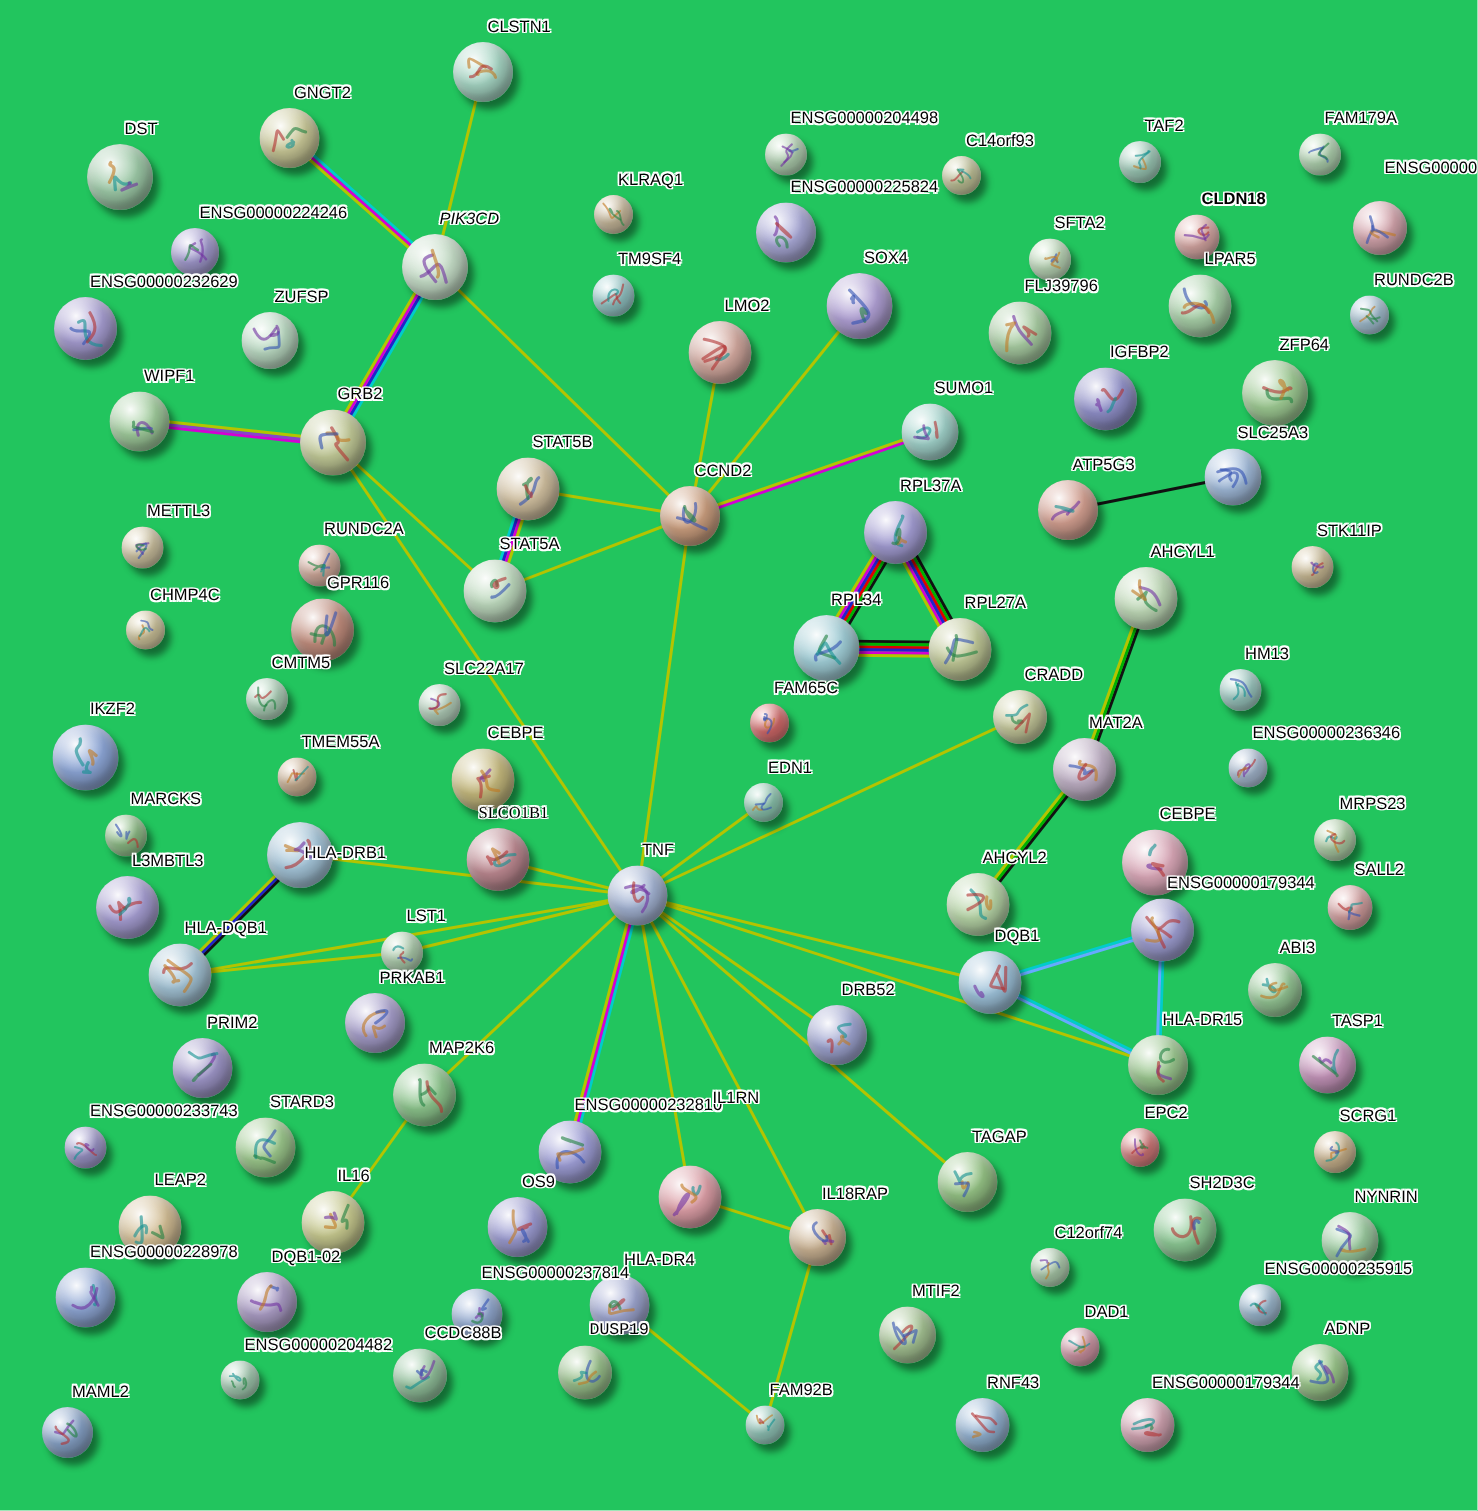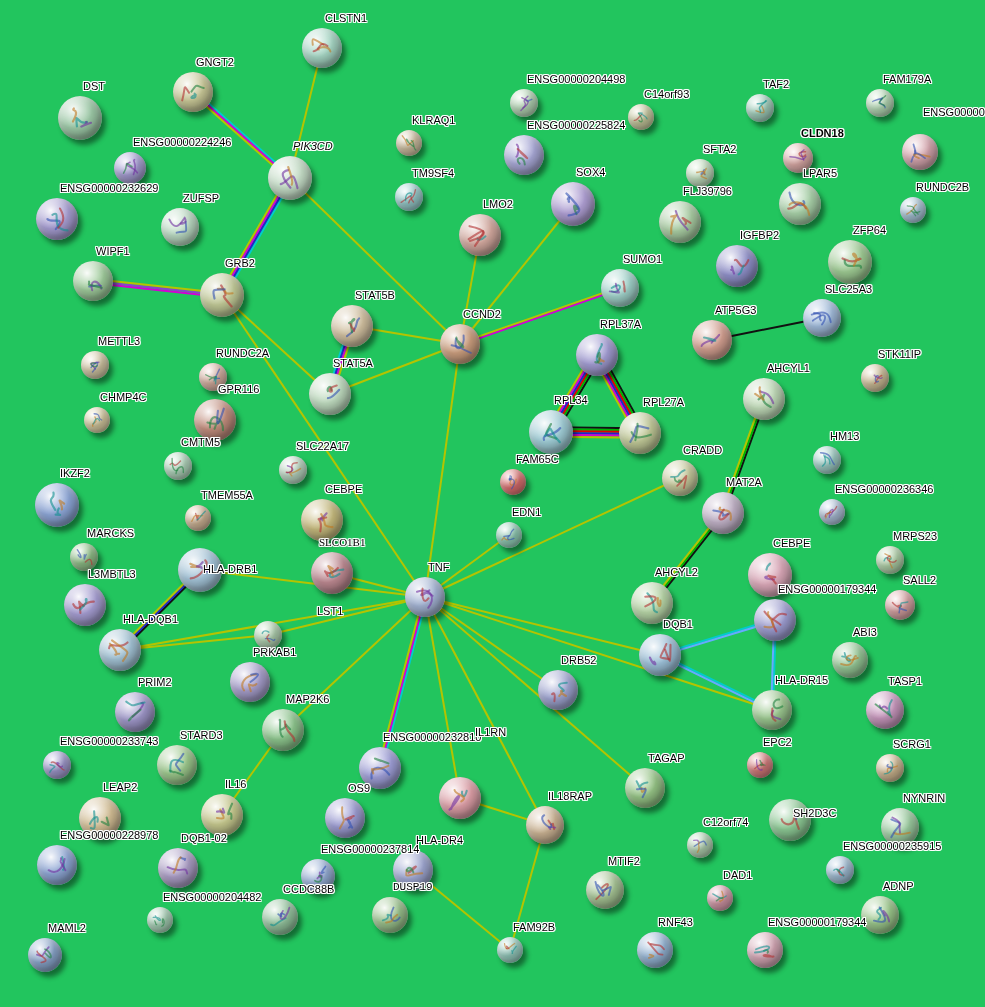--- a/index.html
+++ b/index.html
@@ -709,21 +709,21 @@
       </svg>
     </div>
     <div class="node-label" style="left: 123px; top: 614px;">HLA-DQB1</div>
     <div class="node" style="left: 254px; top: 621px; height: 28px; width: 28px; background: radial-gradient(circle at 35% 30%, rgba(255, 255, 255, 0.95), rgba(255, 255, 255, 0) 45%), radial-gradient(circle at 42% 38%, rgb(182, 216, 182) 55%, rgb(113, 134, 113) 100%);">
       <svg viewBox="0 0 100 100">
         <path d="M 33 38 C 26 58, 28 24, 53 40" stroke="#109090" stroke-width="5" fill="none" opacity="0.6" stroke-linecap="round"></path>
         <path d="M 41 63 C 66 57, 70 78, 74 66" stroke="#3050b0" stroke-width="5" fill="none" opacity="0.6" stroke-linecap="round"></path>
         <path d="M 53 49 C 54 55, 35 52, 56 74" stroke="#b03030" stroke-width="5" fill="none" opacity="0.6" stroke-linecap="round"></path>
       </svg>
     </div>
-    <div class="node-label" style="left: 271px; top: 606px; margin-left: 46px;">LST1</div>
+    <div class="node-label" style="left: 271px; top: 606px;">LST1</div>
     <div class="node" style="left: 832px; top: 642px; height: 36px; width: 36px; background: radial-gradient(circle at 35% 30%, rgba(255, 255, 255, 0.95), rgba(255, 255, 255, 0) 45%), radial-gradient(circle at 42% 38%, rgb(150, 200, 150) 55%, rgb(93, 124, 93) 100%);">
       <svg viewBox="0 0 100 100">
         <path d="M 35 30 C 43 74, 69 44, 28 40" stroke="#109090" stroke-width="5" fill="none" opacity="0.6" stroke-linecap="round"></path>
         <path d="M 72 44 C 32 61, 35 38, 52 37" stroke="#c07820" stroke-width="5" fill="none" opacity="0.6" stroke-linecap="round"></path>
         <path d="M 67 39 C 57 35, 65 76, 25 61" stroke="#c07820" stroke-width="5" fill="none" opacity="0.6" stroke-linecap="round"></path>
       </svg>
     </div>
     <div class="node-label" style="left: 853px; top: 627px;">ABI3</div>
     <div class="node" style="left: 639px; top: 634px; height: 42px; width: 42px; background: radial-gradient(circle at 35% 30%, rgba(255, 255, 255, 0.95), rgba(255, 255, 255, 0) 45%), radial-gradient(circle at 42% 38%, rgb(156, 192, 216) 55%, rgb(97, 119, 134) 100%);">
       <svg viewBox="0 0 100 100">
@@ -869,21 +869,21 @@
       </svg>
     </div>
     <div class="node-label" style="left: 548px; top: 791px;">IL18RAP</div>
     <div class="node" style="left: 769px; top: 799px; height: 42px; width: 42px; background: radial-gradient(circle at 35% 30%, rgba(255, 255, 255, 0.95), rgba(255, 255, 255, 0) 45%), radial-gradient(circle at 42% 38%, rgb(140, 200, 148) 55%, rgb(87, 124, 92) 100%);">
       <svg viewBox="0 0 100 100">
         <path d="M 59 29 C 66 71, 33 64, 30 48" stroke="#b03030" stroke-width="5" fill="none" opacity="0.6" stroke-linecap="round"></path>
         <path d="M 71 71 C 68 64, 52 24, 74 32" stroke="#b03030" stroke-width="5" fill="none" opacity="0.6" stroke-linecap="round"></path>
         <path d="M 65 48 C 62 38, 68 31, 72 38" stroke="#3050b0" stroke-width="5" fill="none" opacity="0.6" stroke-linecap="round"></path>
       </svg>
     </div>
-    <div class="node-label" style="left: 793px; top: 784px; margin-top: 24px;">SH2D3C</div>
+    <div class="node-label" style="left: 793px; top: 784px;">SH2D3C</div>
     <div class="node" style="left: 881px; top: 808px; height: 38px; width: 38px; background: radial-gradient(circle at 35% 30%, rgba(255, 255, 255, 0.95), rgba(255, 255, 255, 0) 45%), radial-gradient(circle at 42% 38%, rgb(156, 204, 160) 55%, rgb(97, 126, 99) 100%);">
       <svg viewBox="0 0 100 100">
         <path d="M 76 65 C 30 76, 27 59, 43 69" stroke="#c07820" stroke-width="5" fill="none" opacity="0.6" stroke-linecap="round"></path>
         <path d="M 27 30 C 70 46, 46 36, 27 77" stroke="#3050b0" stroke-width="5" fill="none" opacity="0.6" stroke-linecap="round"></path>
         <path d="M 50 65 C 45 39, 59 40, 30 25" stroke="#7030a0" stroke-width="5" fill="none" opacity="0.6" stroke-linecap="round"></path>
       </svg>
     </div>
     <div class="node-label" style="left: 903px; top: 793px;">NYNRIN</div>
     <div class="node" style="left: 687px; top: 832px; height: 26px; width: 26px; background: radial-gradient(circle at 35% 30%, rgba(255, 255, 255, 0.95), rgba(255, 255, 255, 0) 45%), radial-gradient(circle at 42% 38%, rgb(182, 216, 182) 55%, rgb(113, 134, 113) 100%);">
       <svg viewBox="0 0 100 100">

